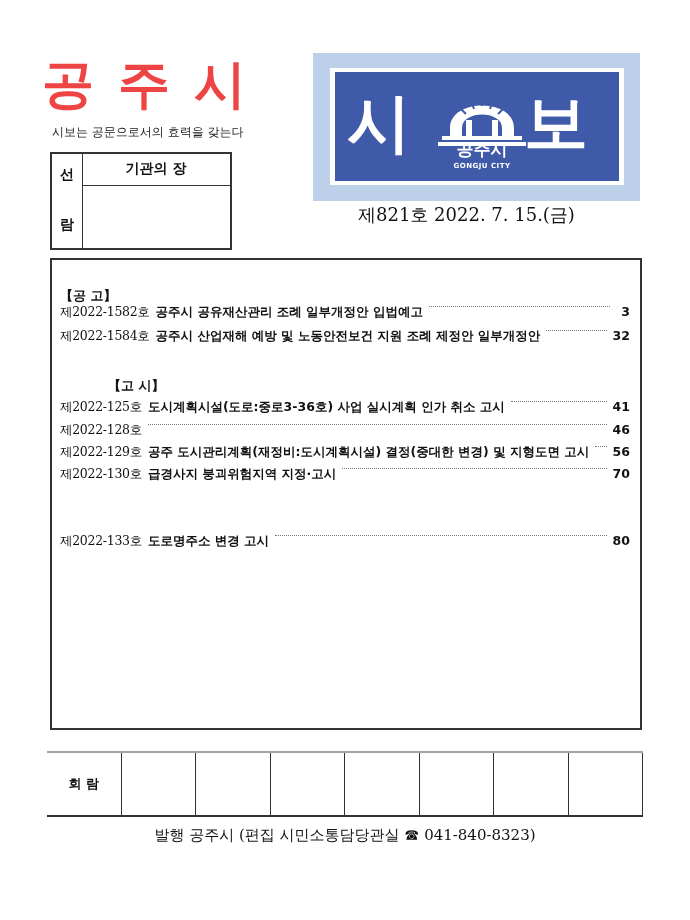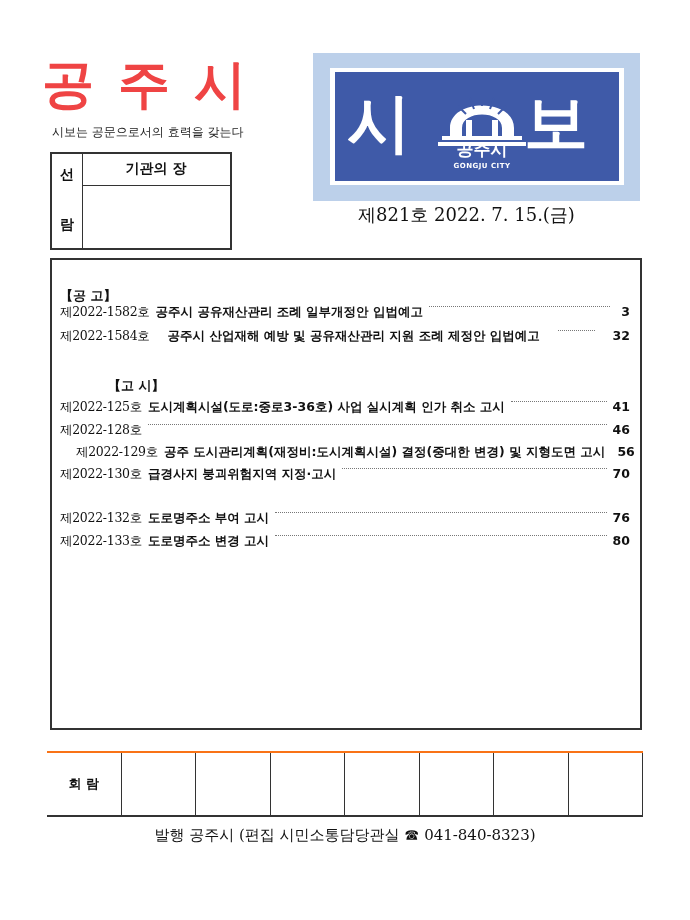--- a/index.html
+++ b/index.html
@@ -32,21 +32,21 @@
 
   .toc { left:50px; top:258px; width:592px; height:472px; border:2px solid #333; box-sizing:border-box; }
   .section-title { position:absolute; left:8px; font-size:13px; font-weight:bold; white-space:nowrap; }
   .toc-row { position:absolute; left:8px; right:10px; height:20px; display:flex; 
              font-size:12.5px; font-weight:bold; white-space:nowrap; }
   .toc-row .num { font-family:"DejaVu Serif", serif; font-weight:normal; letter-spacing:-0.3px; }
   .toc-row .title { margin-left:6px; }
   .toc-row .dots { flex:1; margin:0 6px; border-bottom:1.5px dotted #777; height:0; position:relative; top:2px; }
   .toc-row .page { font-weight:bold; min-width:14px; text-align:right; }
 
-  .review { left:47px; top:751px; width:596px; height:62px; border-top:2px solid #f97316; border-bottom:2px solid #333; display:flex; }
+  .review { left:47px; top:751px; width:596px; height:62px; border-top:2px solid #a3a3a3; border-bottom:2px solid #333; display:flex; }
   .review .cell { flex:1; border-right:1.5px solid #333; box-sizing:border-box; }
   .review .cell:first-child { border-left:0; display:flex; align-items:center; justify-content:center; font-size:13px; font-weight:bold; }
   .review .cell:last-child { border-right:1.5px solid #333; }
 
   .footer { left:0; width:690px; top:826px; text-align:center; font-family:"DejaVu Serif", serif; font-size:15px; white-space:nowrap; }
 </style>
 </head>
 <body>
 
 <div class="abs city-title">
@@ -82,57 +82,51 @@
 
 <div class="abs toc">
   <div class="section-title" style="top:27px;">【공   고】</div>
 
   <div class="toc-row" style="top:44px;">
     <span class="num">제2022-1582호</span>
     <span class="title">공주시 공유재산관리 조례 일부개정안 입법예고</span>
     <span class="dots"></span>
     <span class="page">3</span>
   </div>
-  <div class="toc-row" style="top:68px;gap:12px;">
+  <div class="toc-row" style="top:68px;">
     <span class="num">제2022-1584호</span>
-    <span class="title">공주시 산업재해 예방 및 공유재산관리 지원 조례 제정안 입법예고</span>
+    <span class="title">공주시 산업재해 예방 및 노동안전보건 지원 조례 제정안 일부개정안</span>
     <span class="dots"></span>
     <span class="page">32</span>
   </div>
 
   <div class="section-title" style="top:117px;margin-left:48px;">【고   시】</div>
 
   <div class="toc-row" style="top:139px;">
     <span class="num">제2022-125호</span>
     <span class="title">도시계획시설(도로:중로3-36호) 사업 실시계획 인가 취소 고시</span>
     <span class="dots"></span>
     <span class="page">41</span>
   </div>
   <div class="toc-row" style="top:162px;">
     <span class="num">제2022-128호</span>
     <span class="dots"></span>
     <span class="page">46</span>
   </div>
-  <div class="toc-row" style="top:184px;margin-left:16px;">
+  <div class="toc-row" style="top:184px;">
     <span class="num">제2022-129호</span>
     <span class="title">공주 도시관리계획(재정비:도시계획시설) 결정(중대한 변경) 및 지형도면 고시</span>
     <span class="dots"></span>
     <span class="page">56</span>
   </div>
   <div class="toc-row" style="top:206px;">
     <span class="num">제2022-130호</span>
     <span class="title">급경사지 붕괴위험지역 지정·고시</span>
     <span class="dots"></span>
     <span class="page">70</span>
-  </div>
-  <div class="toc-row" style="top:250px;">
-    <span class="num">제2022-132호</span>
-    <span class="title">도로명주소 부여 고시</span>
-    <span class="dots"></span>
-    <span class="page">76</span>
   </div>
   <div class="toc-row" style="top:273px;">
     <span class="num">제2022-133호</span>
     <span class="title">도로명주소 변경 고시</span>
     <span class="dots"></span>
     <span class="page">80</span>
   </div>
 </div>
 
 <div class="abs review">

